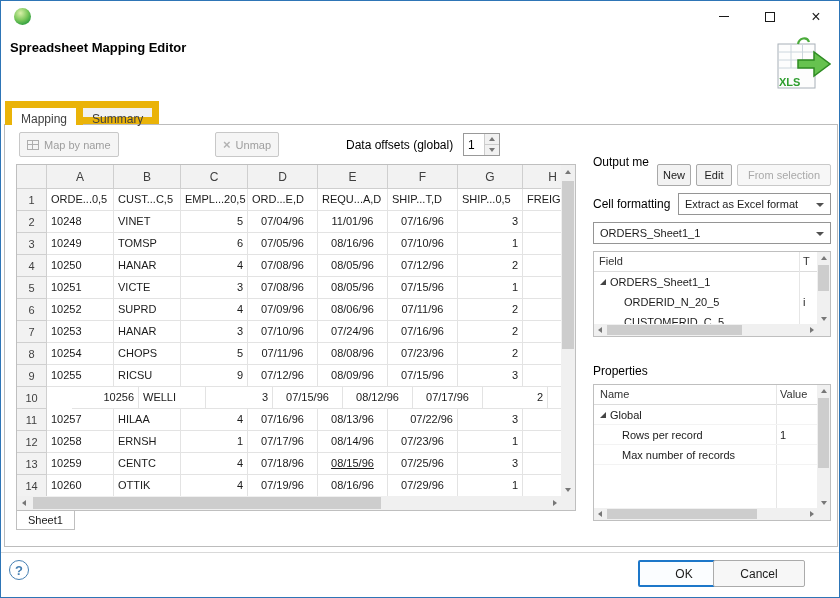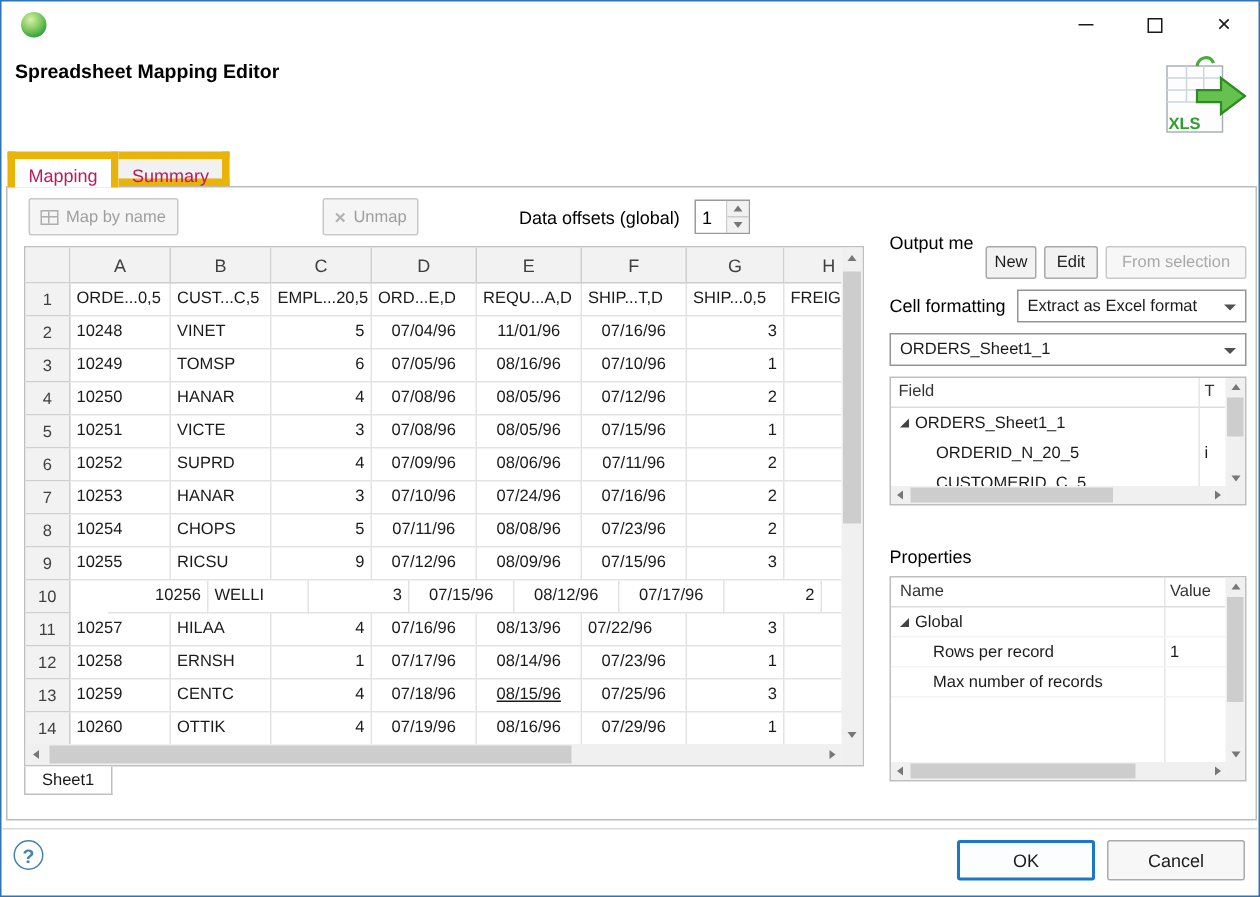--- a/index.html
+++ b/index.html
@@ -16,21 +16,21 @@
   .glyph-min { width:10px; height:1px; background:#1a1a1a; }
   .glyph-max { width:10px; height:10px; border:1px solid #1a1a1a; }
   .glyph-close { font-size:16px; line-height:16px; color:#1a1a1a; }
 
   .dlg-title { position:absolute; left:9px; top:39px; font-size:13px; font-weight:bold; color:#000; }
   .xls-icon { position:absolute; right:8px; top:34px; }
 
   
   .content-area { position:absolute; left:3px; top:123px; width:834px; height:423px; background:#fff; border:1px solid #bcbcbc; }
   .tabbar { position:absolute; left:4px; top:100px; display:flex; }
-  .tab { height:23px; padding:4px 9px 0; border:5px solid #eab308; font-size:12px; background:#f1f1f1; color:#be185d; }
+  .tab { height:23px; padding:4px 9px 0; border:7px solid #eab308; font-size:12px; background:#f1f1f1; color:#404040; }
   .tab.sel { background:#fff; border-bottom:none; height:24px; }
   .tab.unsel { border-left:none; }
 
   
   .tb-btn { position:absolute; top:131px; height:25px; display:flex; align-items:center; gap:5px; padding:0 7px;
     background:#f5f5f5; border:1px solid #c8c8c8; border-radius:2px; color:#9e9e9e; font-size:11px; }
   #btn-map-name { left:18px; }
   #btn-map-order { left:114px; }
   #btn-unmap { left:214px; }
   .icon-table { width:12px; height:10px; border:1px solid #aeaeae; position:relative; }
@@ -84,21 +84,21 @@
   .ft-vline { position:absolute; left:205px; top:0; bottom:0; width:1px; background:#e6e6e6; }
   .pr-vline { position:absolute; left:182px; top:0; bottom:0; width:1px; background:#e6e6e6; }
   .pr-row { height:20px; display:flex; align-items:center; font-size:11px; position:relative; border-bottom:1px solid #f3f3f3; white-space:nowrap; }
   .pr-value { position:absolute; left:186px; }
 
   
   .footer-sep { position:absolute; left:0; top:551px; width:838px; height:1px; background:#d9d9d9; }
   .help-btn { position:absolute; left:8px; top:559px; width:20px; height:20px; border-radius:50%; border:1px solid #467fb2; color:#467fb2; background:#fff; display:flex; align-items:center; justify-content:center; font-size:13px; font-weight:bold; }
   .btn { position:absolute; top:559px; width:92px; height:27px; display:flex; align-items:center; justify-content:center; font-size:12px; border-radius:2px; }
   .btn-ok { left:637px; background:#fbfdff; border:2px solid #1d77c9; }
-  .btn-cancel { left:737px; background:#f7f7f7; border:1px solid #ababab; }
+  .btn-cancel { left:712px; background:#f7f7f7; border:1px solid #ababab; }
 </style>
 </head>
 <body>
 
 <div class="window">
 
   <div class="titlebar">
     <div class="app-icon"></div>
     <div class="win-controls">
       <div class="win-btn">
@@ -274,21 +274,21 @@
             <div class="g-cell" style="flex: 0 0 65px; text-align: right;">2</div>
             <div class="g-cell" style="flex: 0 0 60px; text-align: left;"></div>
           </div>
           <div class="g-row">
             <div class="g-rownum">11</div>
             <div class="g-cell" style="flex: 0 0 67px; text-align: left;">10257</div>
             <div class="g-cell" style="flex: 0 0 67px; text-align: left;">HILAA</div>
             <div class="g-cell" style="flex: 0 0 67px; text-align: right;">4</div>
             <div class="g-cell" style="flex: 0 0 70px; text-align: center;">07/16/96</div>
             <div class="g-cell" style="flex: 0 0 70px; text-align: center;">08/13/96</div>
-            <div class="g-cell" style="flex: 0 0 70px; text-align: left;">07/22/96</div>
+            <div class="g-cell" style="flex: 0 0 70px; text-align: right;">07/22/96</div>
             <div class="g-cell" style="flex: 0 0 65px; text-align: right;">3</div>
             <div class="g-cell" style="flex: 0 0 60px; text-align: left;"></div>
           </div>
           <div class="g-row">
             <div class="g-rownum">12</div>
             <div class="g-cell" style="flex: 0 0 67px; text-align: left;">10258</div>
             <div class="g-cell" style="flex: 0 0 67px; text-align: left;">ERNSH</div>
             <div class="g-cell" style="flex: 0 0 67px; text-align: right;">1</div>
             <div class="g-cell" style="flex: 0 0 70px; text-align: center;">07/17/96</div>
             <div class="g-cell" style="flex: 0 0 70px; text-align: center;">08/14/96</div>

